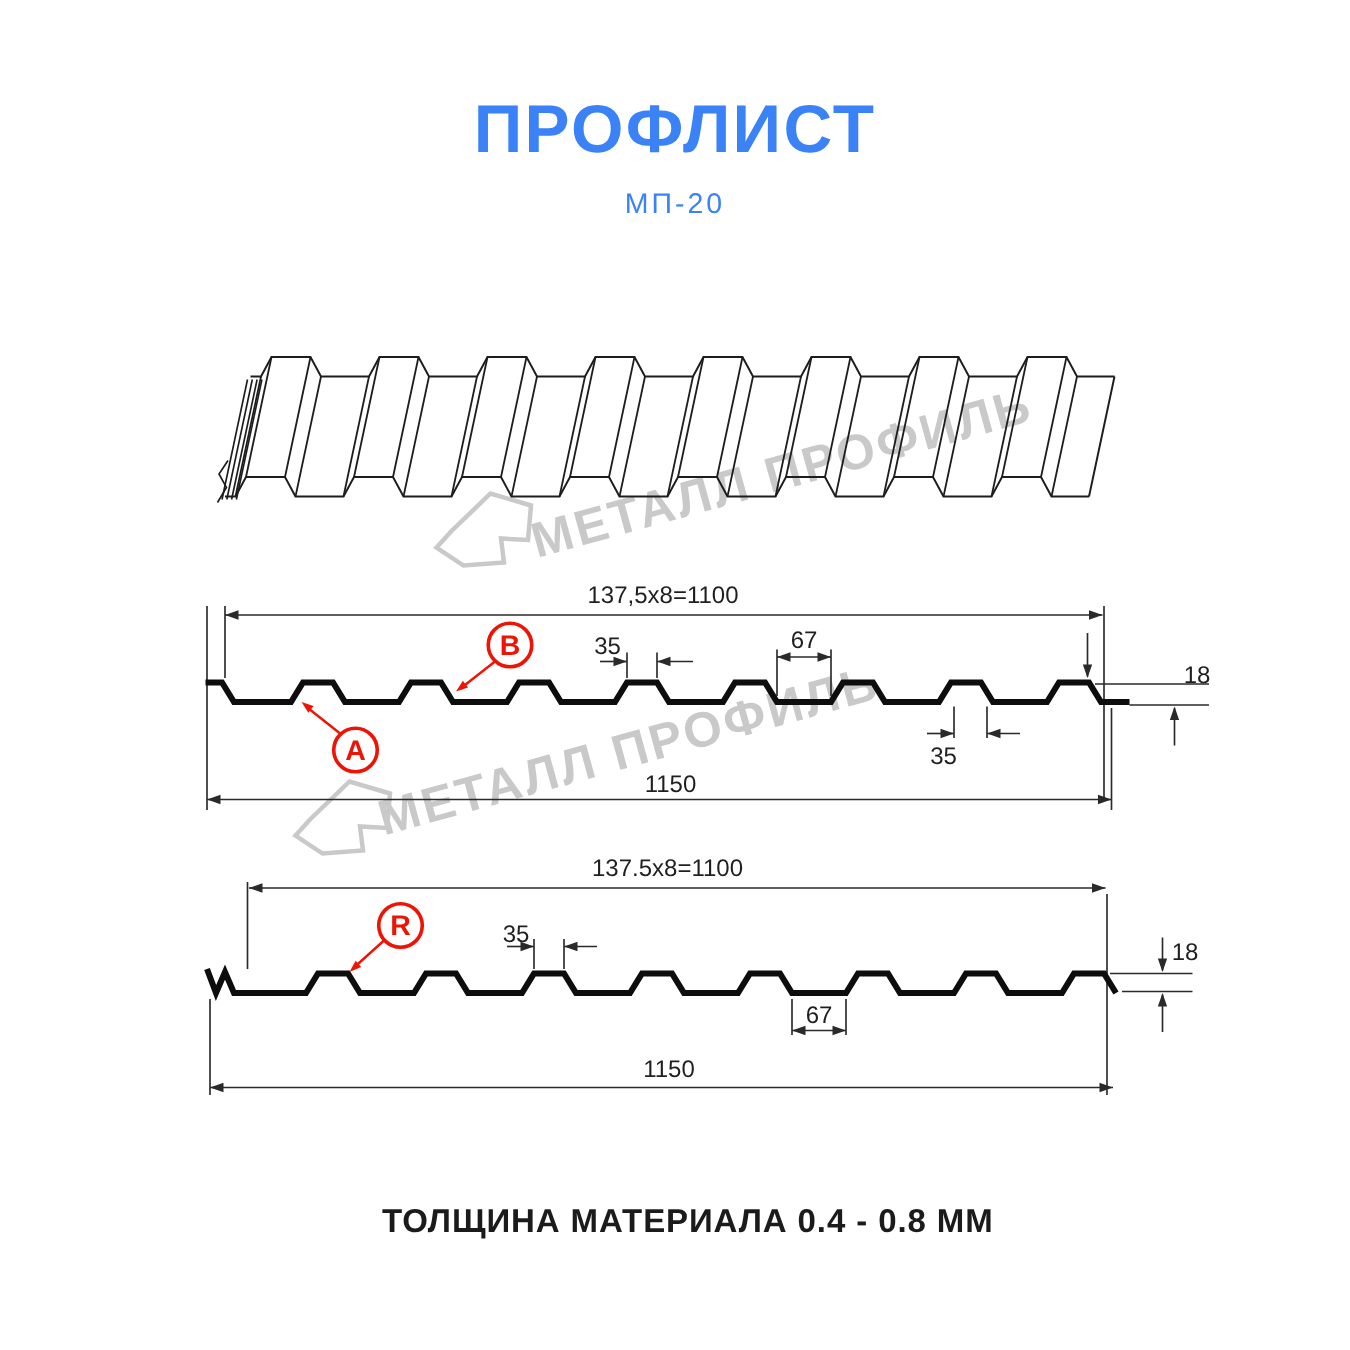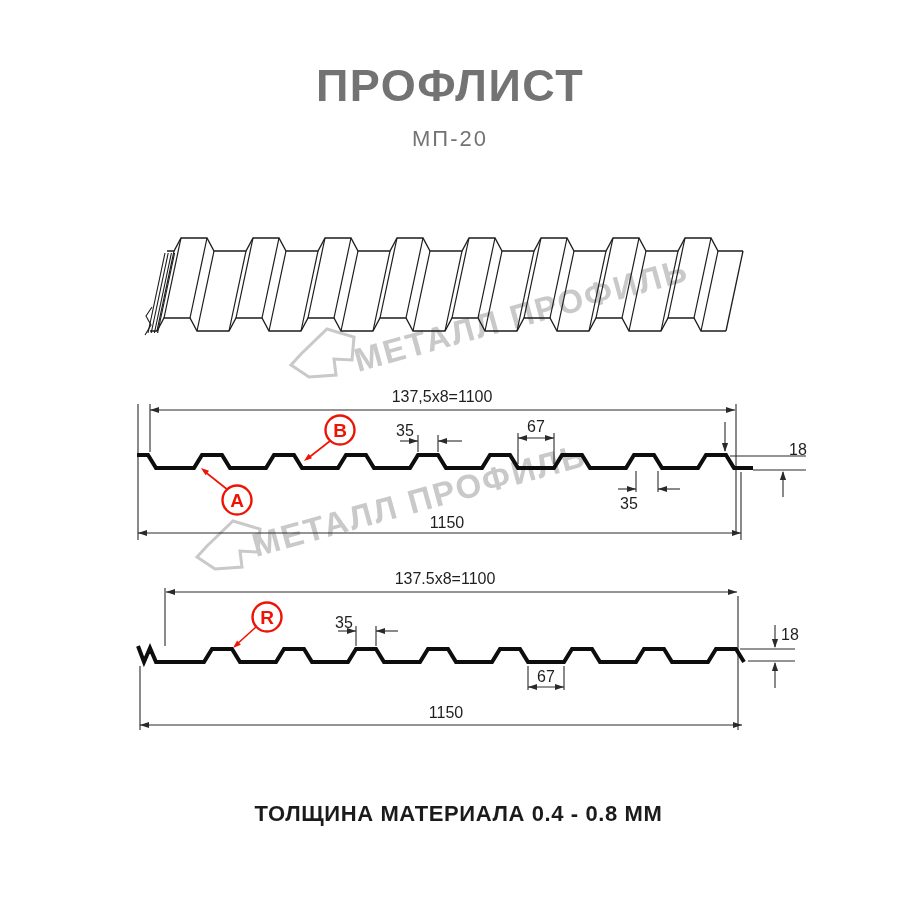--- a/index.html
+++ b/index.html
@@ -1,20 +1,20 @@
 <!DOCTYPE html>
 <html style="--red: #ee1405; --wm: #c9c9c9;"><head>
 <meta charset="utf-8">
 <style>
   html,body{margin:0;padding:0;background:#fff;}
   .page{position:relative;width:900px;height:900px;background:#ffffff;
         font-family:"Liberation Sans",sans-serif;overflow:hidden;}
-  .abs-text{position:absolute;left:0;right:0;text-align:center;color:#737373;}
+  .abs-text{position:absolute;left:0;right:0;text-align:center;color:#3b82f6;}
   .title{top:60px;font-size:45px;font-weight:800;letter-spacing:1.5px;}
-  .subtitle{top:126px;font-size:22px;font-weight:500;letter-spacing:2px;}
+  .subtitle{top:126px;font-size:19px;font-weight:500;letter-spacing:2px;}
   .footer{top:801px;font-size:22px;font-weight:700;letter-spacing:0.6px;color:#1b1b1b;padding-left:17px;}
   svg.scene{position:absolute;left:0;top:0;}
   .dim{font-size:16px;fill:#1f1f1f;text-anchor:middle;}
   .wm-text{font-size:33px;font-weight:700;letter-spacing:2px;fill:var(--wm,#c9c9c9);}
   .marker-circle{fill:none;stroke:var(--red,#ee1405);stroke-width:2.4px;}
   .marker-letter{font-size:19px;font-weight:600;fill:var(--red,#ee1405);text-anchor:middle;}
 </style>
 </head>
 <body>
 

